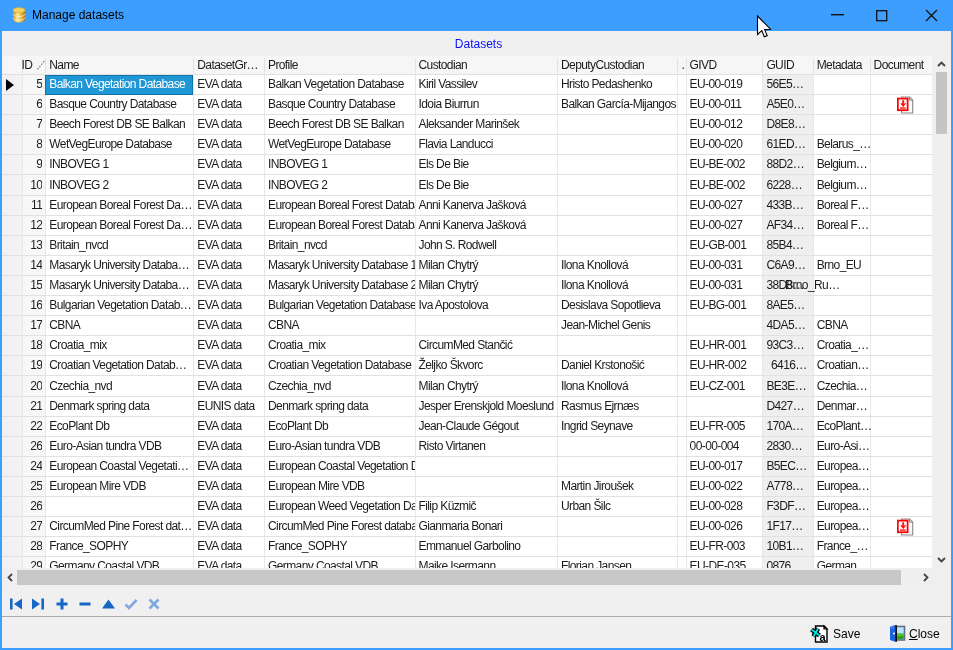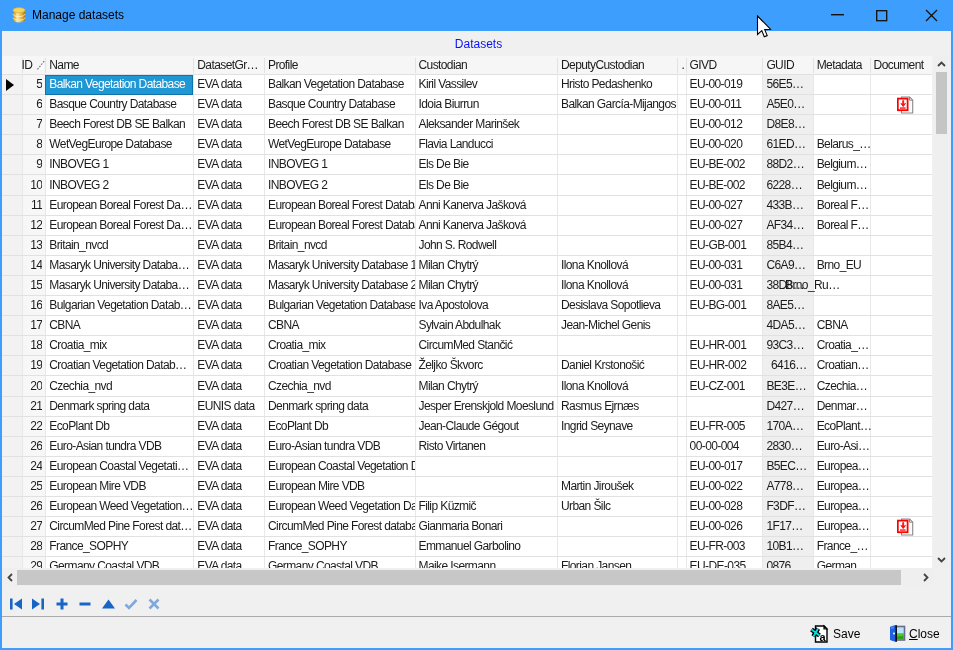--- a/index.html
+++ b/index.html
@@ -229,21 +229,20 @@
           <div class="c " style="left:413.5px;width:141.5px">Iva Apostolova</div>
           <div class="c " style="left:556px;width:119.4px">Desislava Sopotlieva</div>
           <div class="c " style="left:684.6px;width:75.8px">EU-BG-001</div>
           <div class="c  ell" style="left:761.4px;width:49.3px">8AE5…</div>
         </div>
         <div class="row" style="top:241.2px">
           <div class="c id" style="left:19.5px;width:20.8px">17</div>
           <div class="c " style="left:44.3px;width:147px">CBNA</div>
           <div class="c " style="left:192.3px;width:69.7px">EVA data</div>
           <div class="c " style="left:263px;width:149.5px">CBNA</div>
-          <div class="c " style="left:413.5px;width:141.5px">Sylvain Abdulhak</div>
           <div class="c " style="left:556px;width:119.4px">Jean-Michel Genis</div>
           <div class="c  ell" style="left:761.4px;width:49.3px">4DA5…</div>
           <div class="c " style="left:811.7px;width:55.9px">CBNA</div>
         </div>
         <div class="row" style="top:261.3px">
           <div class="c id" style="left:19.5px;width:20.8px">18</div>
           <div class="c " style="left:44.3px;width:147px">Croatia_mix</div>
           <div class="c " style="left:192.3px;width:69.7px">EVA data</div>
           <div class="c " style="left:263px;width:149.5px">Croatia_mix</div>
           <div class="c " style="left:413.5px;width:141.5px">CircumMed Stančić</div>
@@ -318,21 +317,20 @@
           <div class="c " style="left:44.3px;width:147px">European Mire VDB</div>
           <div class="c " style="left:192.3px;width:69.7px">EVA data</div>
           <div class="c " style="left:263px;width:149.5px">European Mire VDB</div>
           <div class="c " style="left:556px;width:119.4px">Martin Jiroušek</div>
           <div class="c " style="left:684.6px;width:75.8px">EU-00-022</div>
           <div class="c  ell" style="left:761.4px;width:49.3px">A778…</div>
           <div class="c  ell" style="left:811.7px;width:55.9px">Europea…</div>
         </div>
         <div class="row" style="top:422.1px">
           <div class="c id" style="left:19.5px;width:20.8px">26</div>
-          <div class="c  ell" style="left:44.3px;width:147px">European Weed Vegetation…</div>
           <div class="c " style="left:192.3px;width:69.7px">EVA data</div>
           <div class="c " style="left:263px;width:149.5px">European Weed Vegetation Da</div>
           <div class="c " style="left:413.5px;width:141.5px">Filip Küzmič</div>
           <div class="c " style="left:556px;width:119.4px">Urban Šilc</div>
           <div class="c " style="left:684.6px;width:75.8px">EU-00-028</div>
           <div class="c  ell" style="left:761.4px;width:49.3px">F3DF…</div>
           <div class="c  ell" style="left:811.7px;width:55.9px">Europea…</div>
         </div>
         <div class="row" style="top:442.2px">
           <div class="c id" style="left:19.5px;width:20.8px">27</div>

